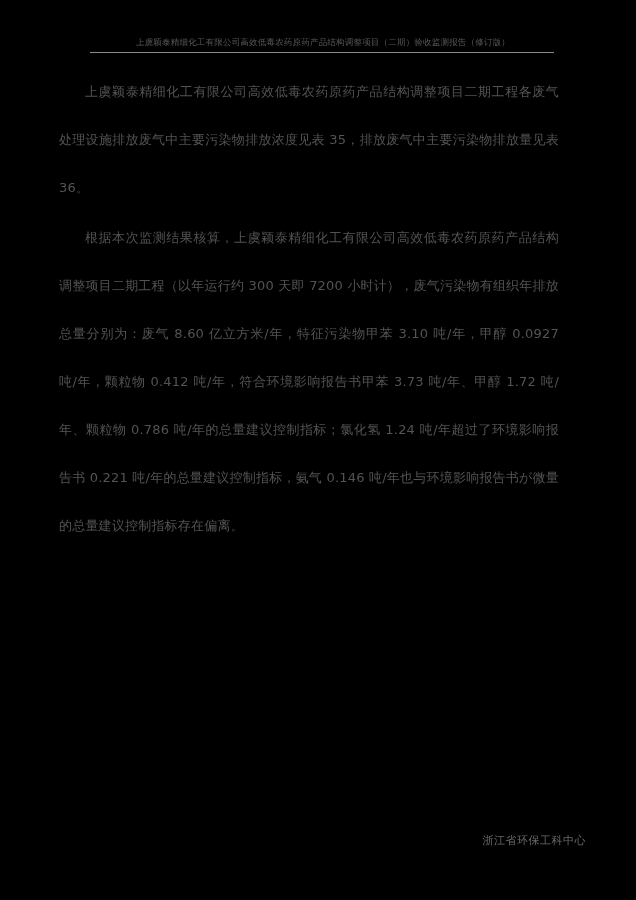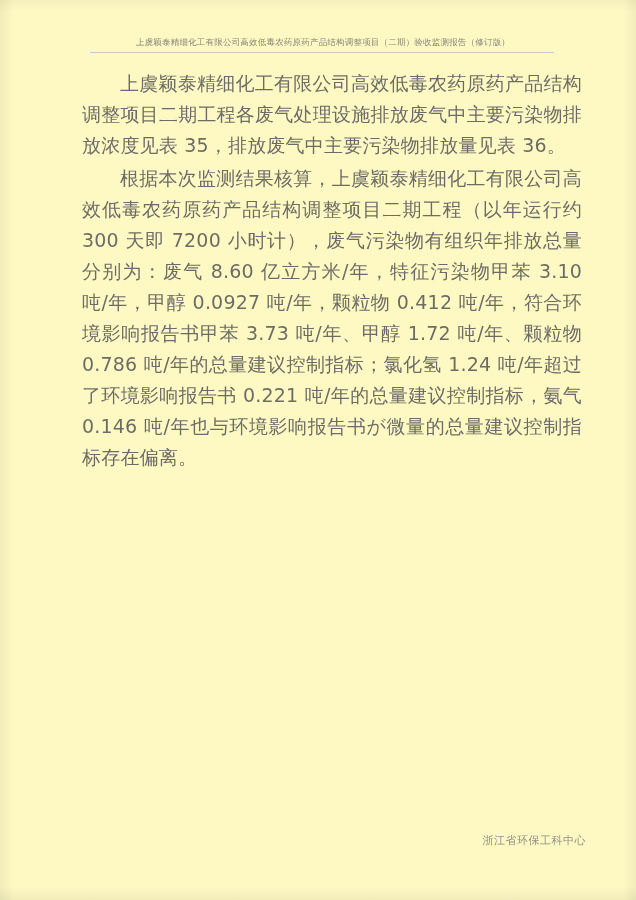--- a/index.html
+++ b/index.html
@@ -10,21 +10,21 @@
   body {
     width: 636px;
     height: 900px;
     font-family: "DejaVu Sans", sans-serif;
     overflow: hidden;
   }
   .page {
     position: relative;
     width: 636px;
     height: 900px;
-    background: #fef9c3;
+    background: #000000;
     box-sizing: border-box;
   }
   
   .page::before {
     content: "";
     position: absolute;
     inset: 0;
     background:
       linear-gradient(to right, rgba(0,0,0,0.05) 0px, rgba(0,0,0,0) 14px),
       linear-gradient(to left, rgba(0,0,0,0.05) 0px, rgba(0,0,0,0) 12px),
@@ -59,24 +59,24 @@
     top: 52px;
     left: 32px;
     width: 464px;
     height: 1px;
     background: #b9b9b9;
     opacity: 0.75;
   }
   .body-text {
     position: absolute;
     top: 68px;
-    left: 24px;
+    left: 1px;
     width: 500px;
-    font-size: 19px;
-    line-height: 31px;
+    font-size: 13px;
+    line-height: 48px;
     color: #5d5d5d;
     text-align: justify;
     text-justify: inter-ideograph;
     letter-spacing: 0.2px;
     filter: blur(0.55px);
     opacity: 0.9;
   }
   .para {
     margin: 0 0 2px 0;
     text-indent: 2em;

